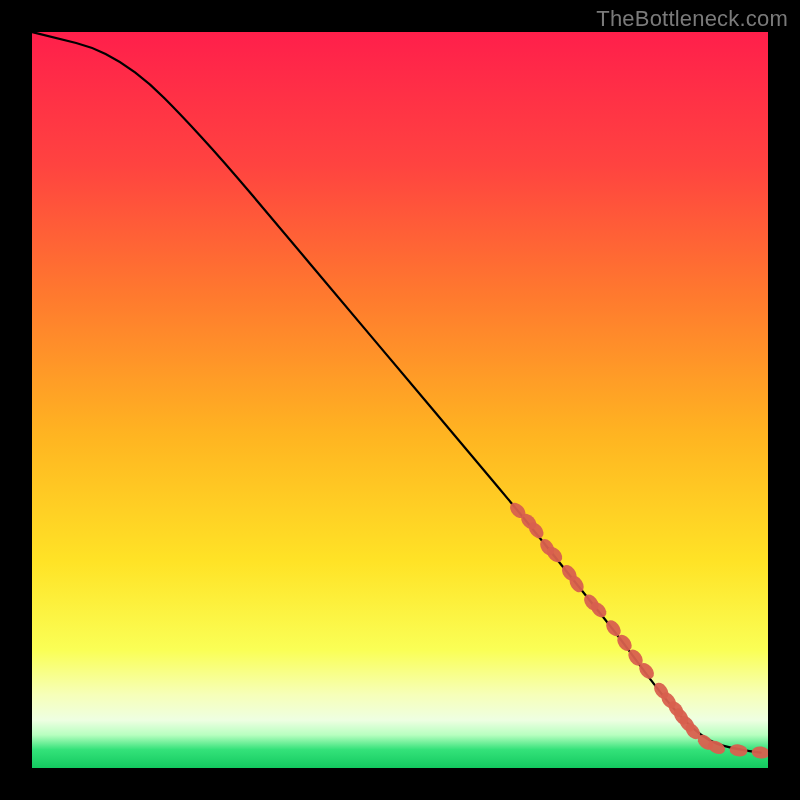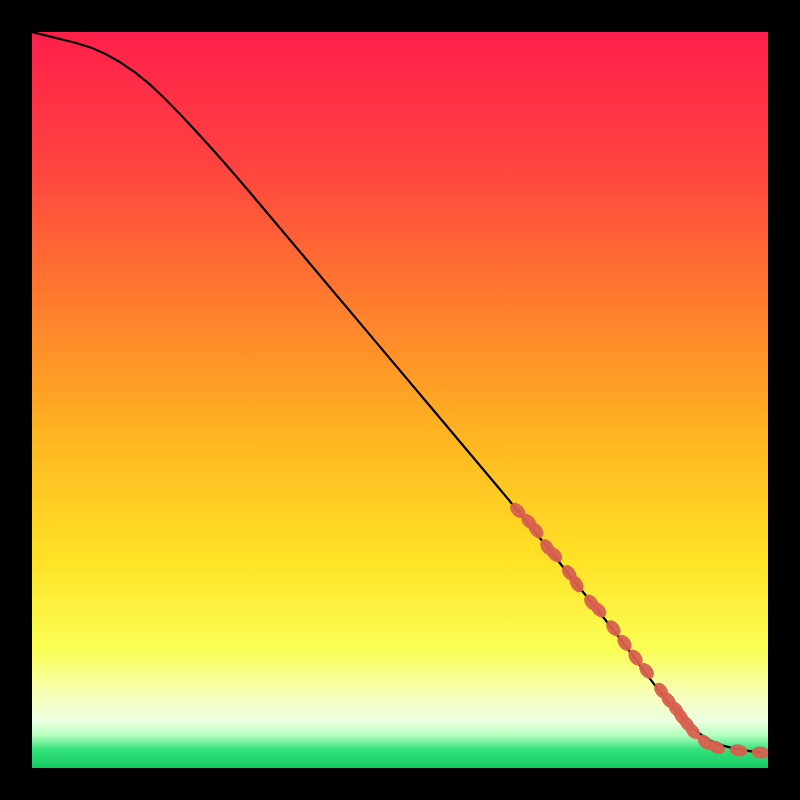--- a/index.html
+++ b/index.html
@@ -35,20 +35,21 @@
     height: 736px;
   }
   svg {
     display: block;
   }
 </style>
 </head>
 <body>
 
 <div class="frame">
+  <div class="watermark">TheBottleneck.com</div>
 
   <div class="plot-wrap">
     <svg id="plot-svg" width="736" height="736" viewBox="0 0 736 736" preserveAspectRatio="none">
       <defs>
         <linearGradient id="bg-grad" x1="0" y1="0" x2="0" y2="1">
             <stop offset="0.00%" stop-color="#ff1f4b"></stop>
             <stop offset="18.00%" stop-color="#ff4340"></stop>
             <stop offset="36.00%" stop-color="#ff7a2e"></stop>
             <stop offset="55.00%" stop-color="#ffb521"></stop>
             <stop offset="72.00%" stop-color="#ffe326"></stop>

